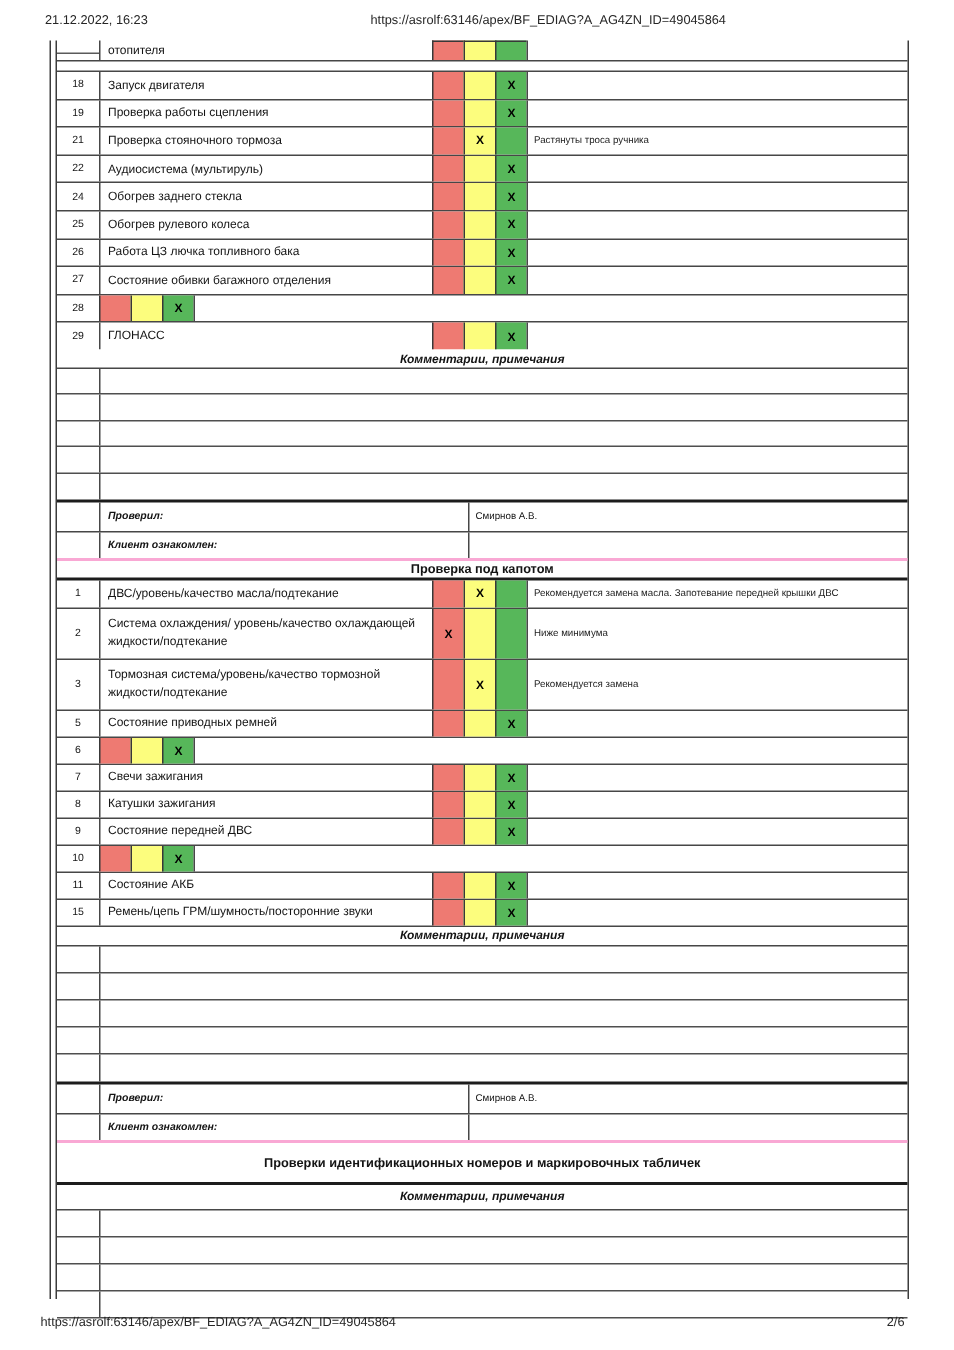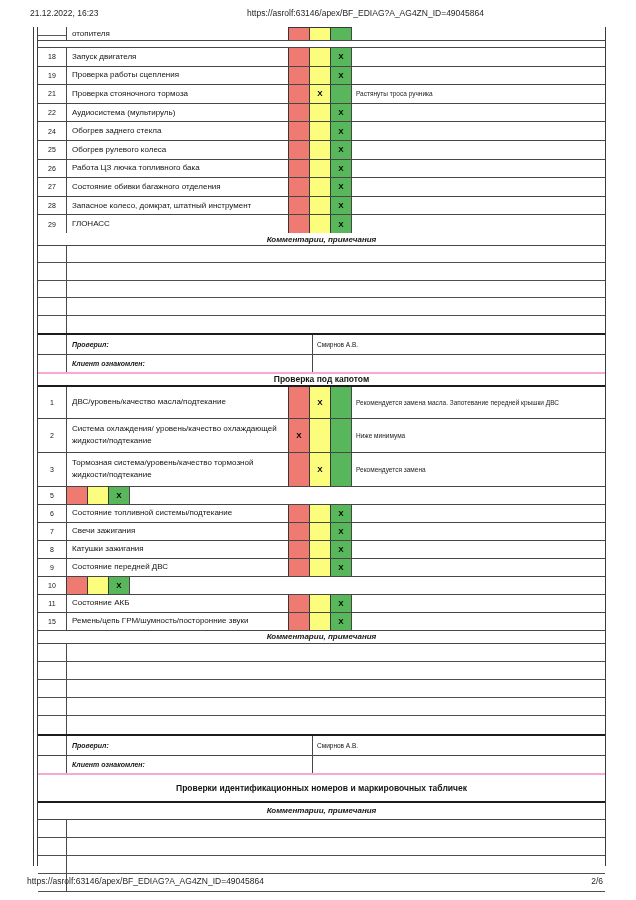--- a/index.html
+++ b/index.html
@@ -17,21 +17,21 @@
   .red{background:var(--c-red);} .yel{background:var(--c-yellow);} .grn{background:var(--c-green);}
   .cmt{flex:1;border-left:1px solid #474747;padding-left:4px;font-size:6.5px;color:#1d1d1d;}
   .xm{font-size:8px;font-weight:bold;color:#000;}
   .carry{height:14px;}
   .carry .col{border-top:1px solid #383838;}
   .gap{height:6px;}
   .tbl{box-sizing:border-box;}
   .t1{border-top:1px solid #474747;height:186px;overflow:hidden;}
   .t1 .crow{height:18.6px;}
   .t2 .crow{height:18px;}
-  .t2 .crow:first-child{height:32px;}
+  .t2 .crow:first-child{height:19px;}
   .t2 .crow.tall{height:34px;}
   .chead{height:13px;justify-content:center;align-items:center;
          font-size:8px;font-weight:bold;font-style:italic;}
   .chead.hh{height:17px;}
   .grid .brow{border-bottom:1px solid #4f4f4f;}
   .grid.no-last .brow:last-child{border-bottom:none;}
   .g1 .brow{height:17.4px;}
   .g2 .brow{height:18px;}
   .bnum{width:28px;}
   .bwide{flex:1;border-left:1px solid #474747;}
@@ -146,21 +146,20 @@
         <div class="c lbl">Состояние обивки багажного отделения</div>
         <div class="c col red"></div>
         <div class="c col yel"></div>
         <div class="c col grn">
           <span class="xm">X</span>
         </div>
         <div class="c cmt"></div>
       </div>
       <div class="crow">
         <div class="c num">28</div>
-        <div class="c lbl">Запасное колесо, домкрат, штатный инструмент</div>
         <div class="c col red"></div>
         <div class="c col yel"></div>
         <div class="c col grn">
           <span class="xm">X</span>
         </div>
         <div class="c cmt"></div>
       </div>
       <div class="crow">
         <div class="c num">29</div>
         <div class="c lbl">ГЛОНАСС</div>
@@ -236,30 +235,30 @@
         <div class="c lbl">Тормозная система/уровень/качество тормозной жидкости/подтекание</div>
         <div class="c col red"></div>
         <div class="c col yel">
           <span class="xm">X</span>
         </div>
         <div class="c col grn"></div>
         <div class="c cmt">Рекомендуется замена</div>
       </div>
       <div class="crow">
         <div class="c num">5</div>
+        <div class="c lbl">Состояние приводных ремней</div>
         <div class="c col red"></div>
         <div class="c col yel"></div>
         <div class="c col grn">
           <span class="xm">X</span>
         </div>
         <div class="c cmt"></div>
       </div>
       <div class="crow">
         <div class="c num">6</div>
-        <div class="c lbl">Состояние топливной системы/подтекание</div>
         <div class="c col red"></div>
         <div class="c col yel"></div>
         <div class="c col grn">
           <span class="xm">X</span>
         </div>
         <div class="c cmt"></div>
       </div>
       <div class="crow">
         <div class="c num">7</div>
         <div class="c lbl">Свечи зажигания</div>

